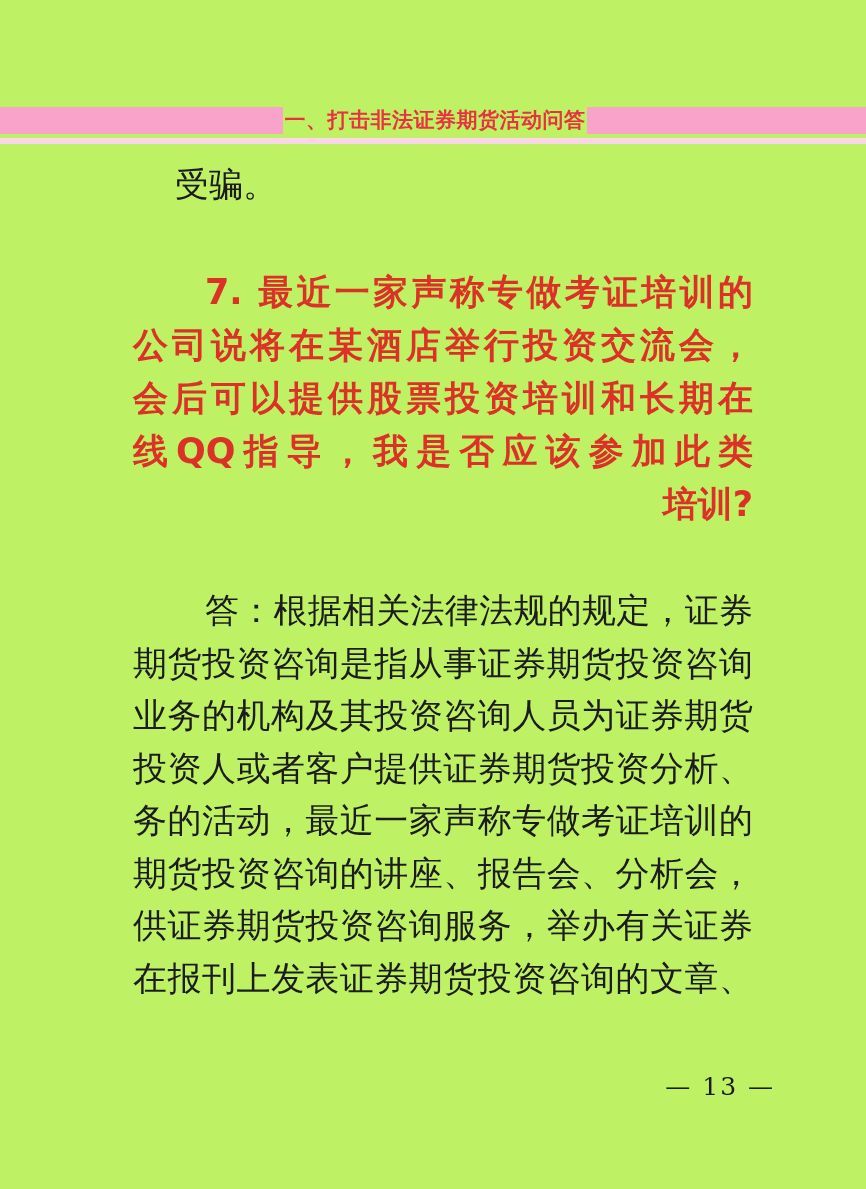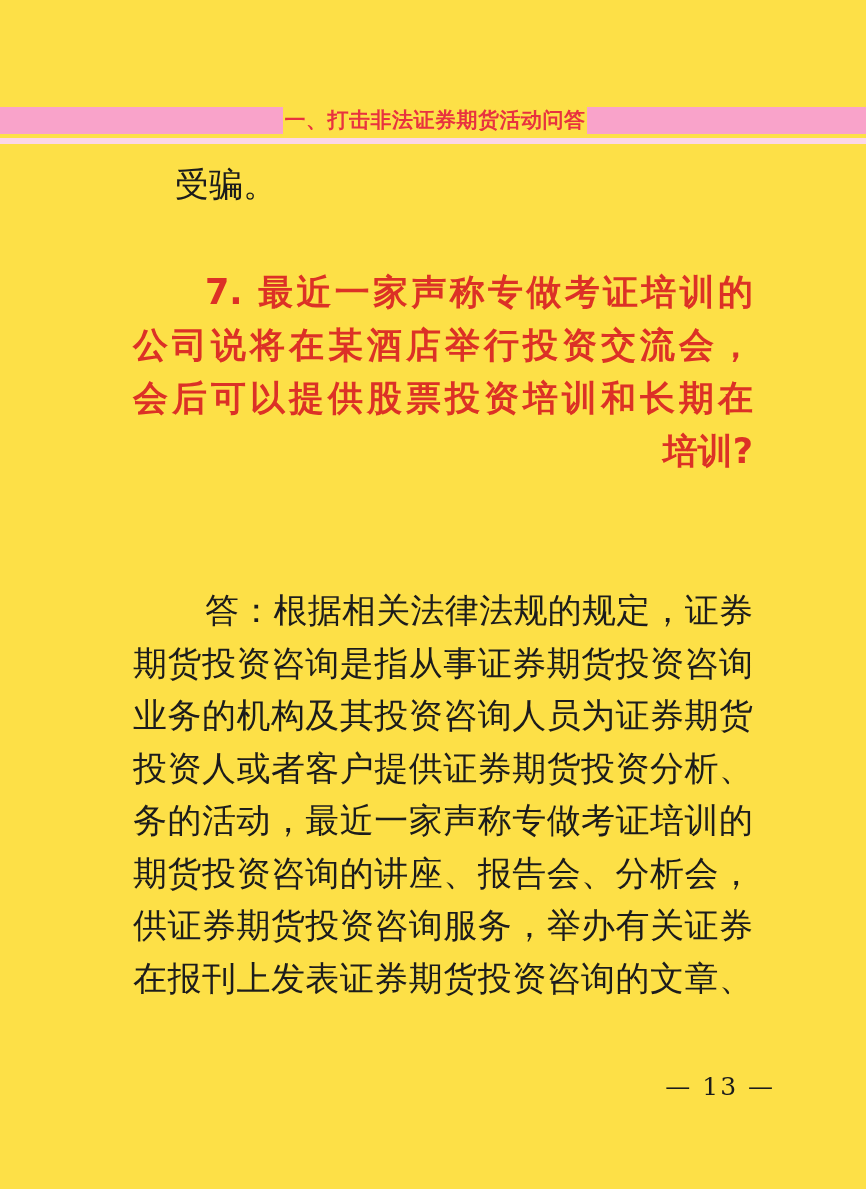--- a/index.html
+++ b/index.html
@@ -4,21 +4,21 @@
 <style>
   html, body {
     margin: 0;
     padding: 0;
     background: #ffffff;
   }
   .page {
     position: relative;
     width: 866px;
     height: 1189px;
-    background: #fde047;
+    background: #bef264;
     overflow: hidden;
     font-family: "DejaVu Serif", serif;
   }
 
   
   .header-band {
     position: absolute;
     top: 107px;
     left: 0;
     right: 0;
@@ -140,20 +140,21 @@
   <div class="intro-paragraph">受骗。</div>
 
   <div class="question-heading">
 
       <div class="line indent justify">7. 最近一家声称专做考证培训的</div>
 
       <div class="line justify">公司说将在某酒店举行投资交流会，</div>
 
       <div class="line justify">会后可以提供股票投资培训和长期在</div>
 
+      <div class="line justify">线QQ指导，我是否应该参加此类</div>
 
       <div class="line">培训?</div>
     </div>
 
   <div class="answer-paragraph">
 
       <div class="line indent justify">答：根据相关法律法规的规定，证券</div>
 
       <div class="line justify">期货投资咨询是指从事证券期货投资咨询</div>
 

